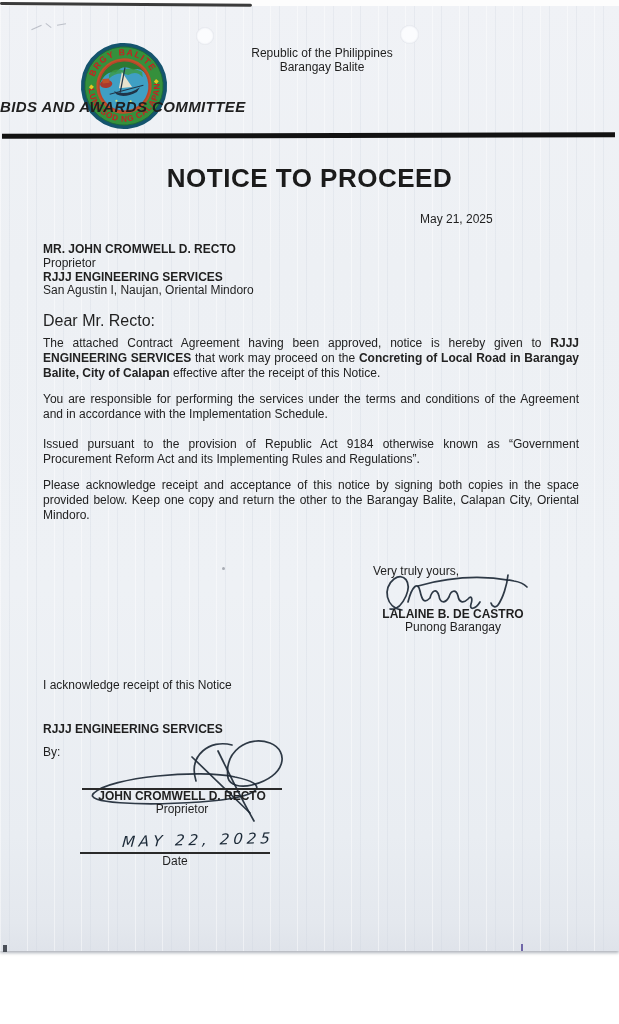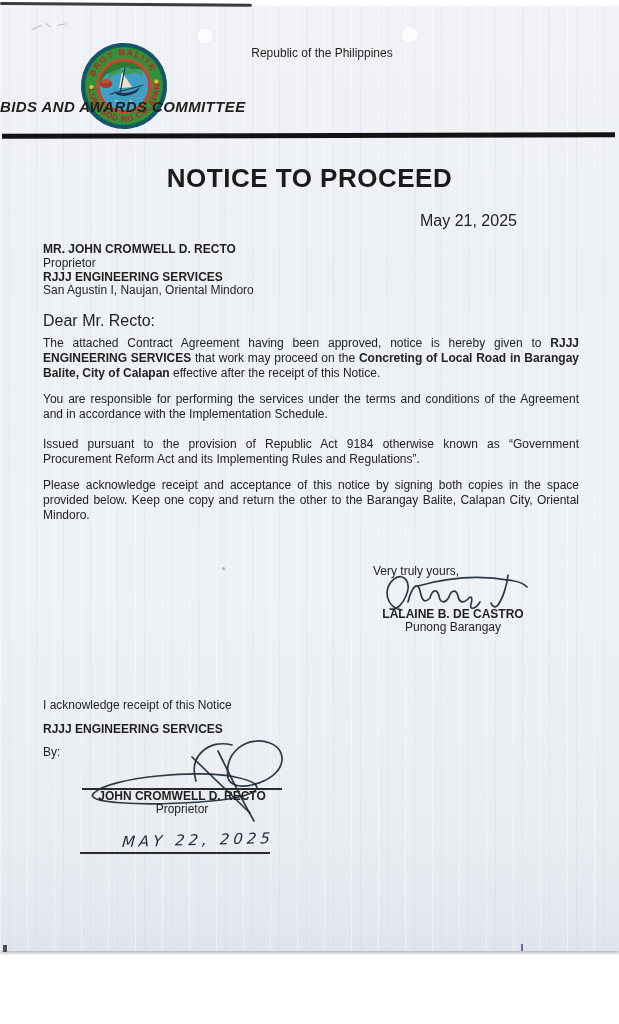--- a/index.html
+++ b/index.html
@@ -36,37 +36,37 @@
   .head-republic { font-size:12px; }
   .head-city { font-size:12.5px; font-weight:700; }
   .head-brgy { font-size:12px; }
   .head-committee { position:absolute; left:0; top:98px; width:619px; text-align:left;
     font-size:15px; font-weight:700; letter-spacing:0.4px;font-style:italic; }
   .rule { position:absolute; left:2px; top:133px; width:613px; height:5px; background:#121212;
     transform:rotate(-0.15deg); }
 
   .title { position:absolute; left:0; top:163px; width:619px; text-align:center;
     font-size:26px; font-weight:700; letter-spacing:0.5px; color:#1b1b1b; }
-  .date-line { position:absolute; left:420px; top:212px; font-size:16px; }
+  .date-line { position:absolute; left:420px; top:212px; font-size:12px; }
 
   .addressee { position:absolute; left:43px; top:243px; font-size:12px; line-height:13.8px; }
   .addressee .b { font-weight:700; }
   .salutation { position:absolute; left:43px; top:312px; font-size:16px; }
 
   .para { position:absolute; left:43px; width:536px; font-size:12px; line-height:15px;
     text-align:justify; color:#222; }
   .p1 { top:336px; } .p2 { top:392px; } .p3 { top:437px; } .p4 { top:478px; }
 
   .valediction { position:absolute; left:373px; top:564px; font-size:12px; }
   .sig1 { position:absolute; left:374px; top:572px; width:160px; height:42px; }
   .signer1-name { position:absolute; left:372px; top:607px; width:162px; text-align:center;
     font-size:12px; font-weight:700; }
   .signer1-title { position:absolute; left:372px; top:620px; width:162px; text-align:center; font-size:12px; }
 
-  .ack-statement { position:absolute; left:43px; top:678px; font-size:12px;margin-top:20px; }
+  .ack-statement { position:absolute; left:43px; top:678px; font-size:12px; }
   .ack-company { position:absolute; left:43px; top:722px; font-size:12px; font-weight:700; }
   .by-label { position:absolute; left:43px; top:745px; font-size:12px; }
   .sig2 { position:absolute; left:80px; top:733px; width:212px; height:90px; }
   .sig2-line { position:absolute; left:82px; top:788px; width:200px; height:1.5px; background:#2a2a2a; }
   .signer2-name { position:absolute; left:82px; top:789px; width:200px; text-align:center;
     font-size:12px; font-weight:700; }
   .signer2-title { position:absolute; left:82px; top:802px; width:200px; text-align:center; font-size:12px; }
   .hand-date { position:absolute; left:118px; top:831px; width:160px; text-align:center;
     font-size:15px; color:#1c2a38; font-style:italic; letter-spacing:4px;
     font-family:"DejaVu Sans", sans-serif; transform:rotate(-1.5deg) skewX(-6deg); }
@@ -123,20 +123,21 @@
       </text>
       <text font-size="9.5" font-weight="bold" fill="#c42222" letter-spacing="0.8" font-family="Liberation Sans, sans-serif">
         <textPath href="#arcBottom" startOffset="50%" text-anchor="middle">LUNGSOD NG CALAPAN</textPath>
       </text>
       <rect x="11" y="46" width="4" height="4" fill="#e8c520" transform="rotate(45 13 48)"></rect>
       <rect x="85" y="46" width="4" height="4" fill="#e8c520" transform="rotate(45 87 48)"></rect>
     </svg>
 
     <div class="head-text">
       <div class="head-republic">Republic of the Philippines</div>
+      <div class="head-brgy">Barangay Balite</div>
     </div>
     <div class="head-committee">BIDS AND AWARDS COMMITTEE</div>
     <div class="rule"></div>
 
     <div class="title">NOTICE TO PROCEED</div>
     <div class="date-line">May 21, 2025</div>
 
     <div class="addressee">
       <div class="b">MR. JOHN CROMWELL D. RECTO</div>
       <div>Proprietor</div>
@@ -170,15 +171,16 @@
       <path class="sig-path" d="M116,48 C108,22 130,6 152,12"></path>
       <path class="sig-path" d="M112,24 L170,80"></path>
       <path class="sig-path" d="M138,18 C148,38 160,64 174,88"></path>
     </svg>
     <div class="sig2-line"></div>
     <div class="signer2-name">JOHN CROMWELL D. RECTO</div>
     <div class="signer2-title">Proprietor</div>
 
     <div class="hand-date">MAY 22, 2025</div>
     <div class="date-rule"></div>
+    <div class="date-label">Date</div>
 
   </div>
 </div>
 
 </body></html>

